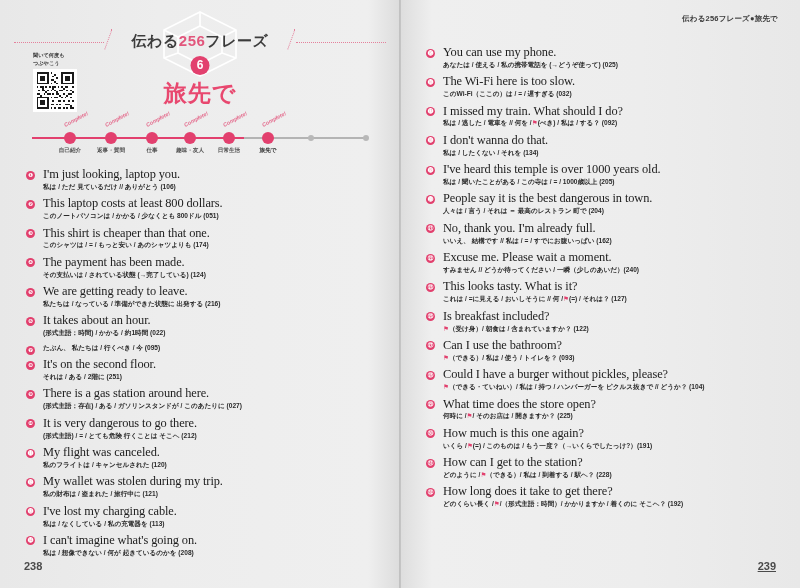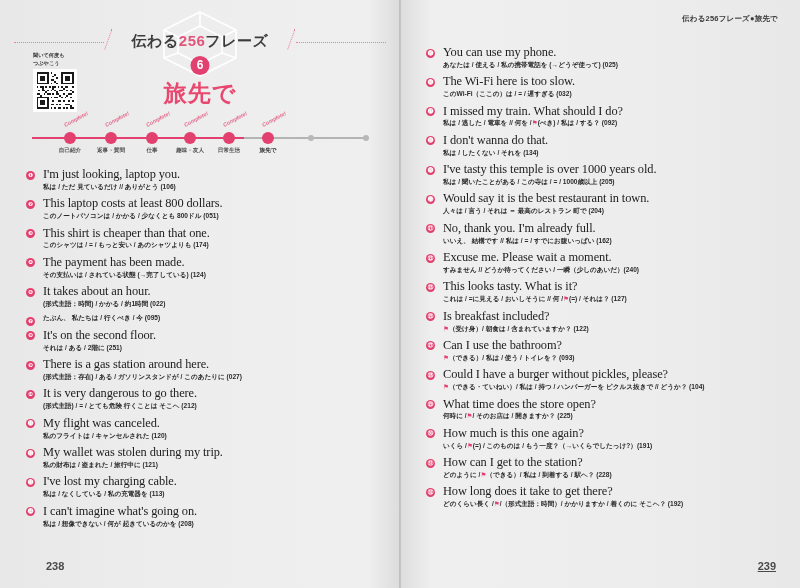--- a/index.html
+++ b/index.html
@@ -18,21 +18,21 @@
     background:linear-gradient(to right,#c9c9c9,#b9b9b9,#cfcfcf);z-index:5;}
 
   
   .runhead{
     position:absolute;top:14px;right:22px;
     font-size:7.5px;color:#3a3a3a;letter-spacing:.2px;font-weight:bold;
   }
 
   
   .pagenum{position:absolute;bottom:16px;font-size:11px;color:#4a4a4a;font-weight:bold;}
-  .pagenum.l{left:24px;margin-left:22px;}
+  .pagenum.l{left:24px;}
   .pagenum.r{right:24px;text-decoration:underline;}
 
   
   .masthead{position:absolute;top:6px;left:0;width:400px;height:106px;}
   .hexmark{
     position:absolute;left:50%;top:2px;transform:translateX(-50%);
   }
   .brandline{
     position:absolute;top:26px;left:50%;transform:translateX(-50%);
     white-space:nowrap;font-size:15px;font-weight:bold;color:#3c3c3c;
@@ -262,20 +262,25 @@
           <span class="bullet">❸</span>
           <div class="en">This shirt is cheaper than that one.</div>
           <div class="jp">このシャツは / = / もっと安い / あのシャツよりも (174)</div>
         </div>
         <div class="item">
           <span class="bullet">❹</span>
           <div class="en">The payment has been made.</div>
           <div class="jp">その支払いは / されている状態 (→完了している) (124)</div>
         </div>
         <div class="item">
+          <span class="bullet">❺</span>
+          <div class="en">We are getting ready to leave.</div>
+          <div class="jp">私たちは / なっている / 準備ができた状態に 出発する (216)</div>
+        </div>
+        <div class="item">
           <span class="bullet">❻</span>
           <div class="en">It takes about an hour.</div>
           <div class="jp">(形式主語：時間) / かかる / 約1時間 (022)</div>
         </div>
         <div class="item">
           <span class="bullet">❼</span>
           <div class="jp">たぶん、 私たちは / 行くべき / 今 (095)</div>
         </div>
         <div class="item">
           <span class="bullet">❽</span>
@@ -337,26 +342,26 @@
           <div class="en">I missed my train. What should I do?</div>
           <div class="jp">私は / 逃した / 電車を // 何を /<span class="flag">⚑</span>(べき) / 私は / する？ (092)</div>
         </div>
         <div class="item">
           <span class="bullet">⓲</span>
           <div class="en">I don't wanna do that.</div>
           <div class="jp">私は / したくない / それを (134)</div>
         </div>
         <div class="item">
           <span class="bullet">⓳</span>
-          <div class="en">I've tasty this temple is over 1000 years old.</div>
+          <div class="en">I've heard this temple is over 1000 years old.</div>
           <div class="jp">私は / 聞いたことがある / この寺は / = / 1000歳以上 (205)</div>
         </div>
         <div class="item">
           <span class="bullet">⓴</span>
-          <div class="en">Would say it is the best restaurant in town.</div>
+          <div class="en">People say it is the best dangerous in town.</div>
           <div class="jp">人々は / 言う / それは ＝ 最高のレストラン  町で (204)</div>
         </div>
         <div class="item">
           <span class="bullet">㉑</span>
           <div class="en">No, thank you. I'm already full.</div>
           <div class="jp">いいえ、 結構です // 私は / = / すでにお腹いっぱい (162)</div>
         </div>
         <div class="item">
           <span class="bullet">㉒</span>
           <div class="en">Excuse me. Please wait a moment.</div>

